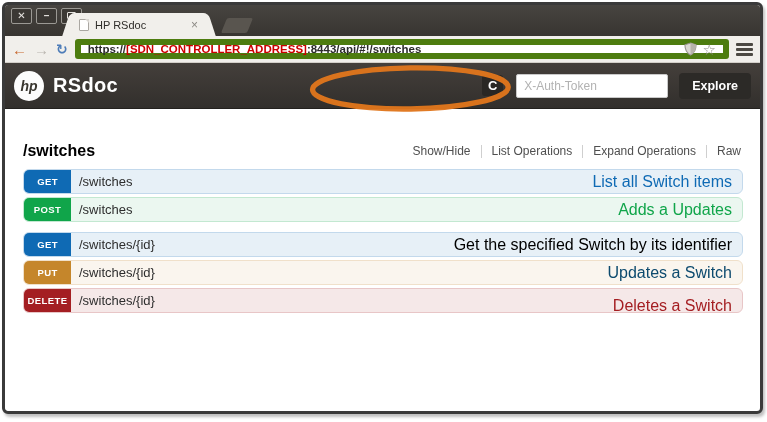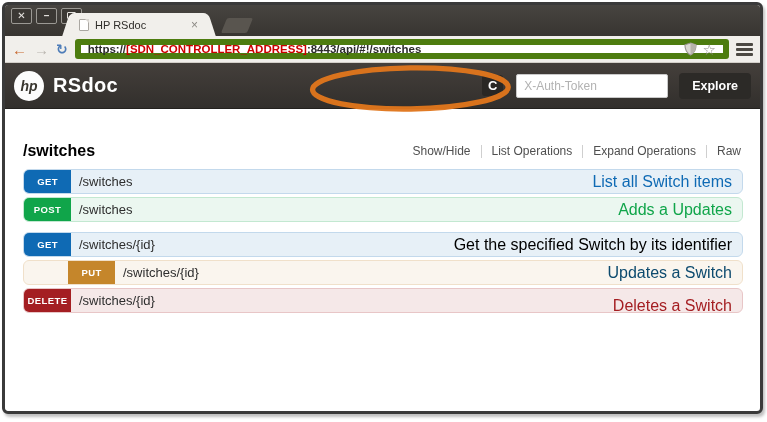--- a/index.html
+++ b/index.html
@@ -187,21 +187,21 @@
           <div class="endpoint-row" style="background: rgb(235, 247, 240); border-color: rgb(195, 232, 209); margin-bottom: 10px;">
     <span class="method-badge" style="background: rgb(16, 165, 74);">POST</span>
     <a class="endpoint-path">/switches</a>
     <a class="endpoint-summary" style="color: rgb(16, 165, 74);">Adds a Updates</a>
   </div>
           <div class="endpoint-row" style="background: rgb(231, 240, 247); border-color: rgb(195, 217, 236); margin-bottom: 3px;">
     <span class="method-badge" style="background: rgb(15, 106, 180);">GET</span>
     <a class="endpoint-path">/switches/{id}</a>
     <a class="endpoint-summary" style="color: #000000;">Get the specified Switch by its identifier</a>
   </div>
-          <div class="endpoint-row" style="background: rgb(250, 245, 238); border-color: rgb(240, 224, 202); margin-bottom: 3px; padding-left: 44px;">
+          <div class="endpoint-row" style="background: rgb(250, 245, 238); border-color: rgb(240, 224, 202); margin-bottom: 3px;">
     <span class="method-badge" style="background: rgb(197, 134, 43);">PUT</span>
     <a class="endpoint-path">/switches/{id}</a>
     <a class="endpoint-summary" style="color: #0c4a6e;">Updates a Switch</a>
   </div>
           <div class="endpoint-row" style="background: rgb(245, 232, 232); border-color: rgb(232, 198, 199); margin-bottom: 3px;">
     <span class="method-badge" style="background: rgb(164, 30, 34);">DELETE</span>
     <a class="endpoint-path">/switches/{id}</a>
     <a class="endpoint-summary" style="color: rgb(164, 30, 34); margin-top: 11px;">Deletes a Switch</a>
   </div>
         </div>

